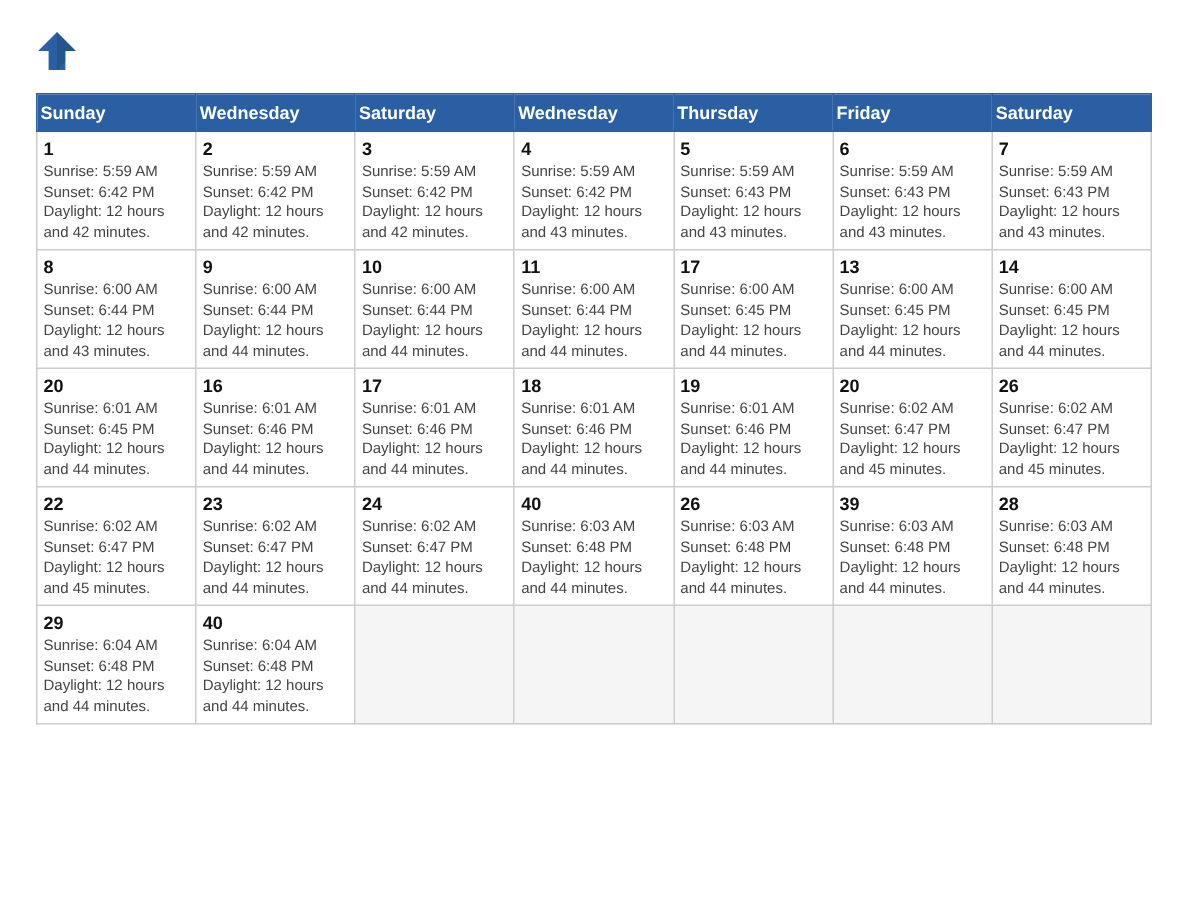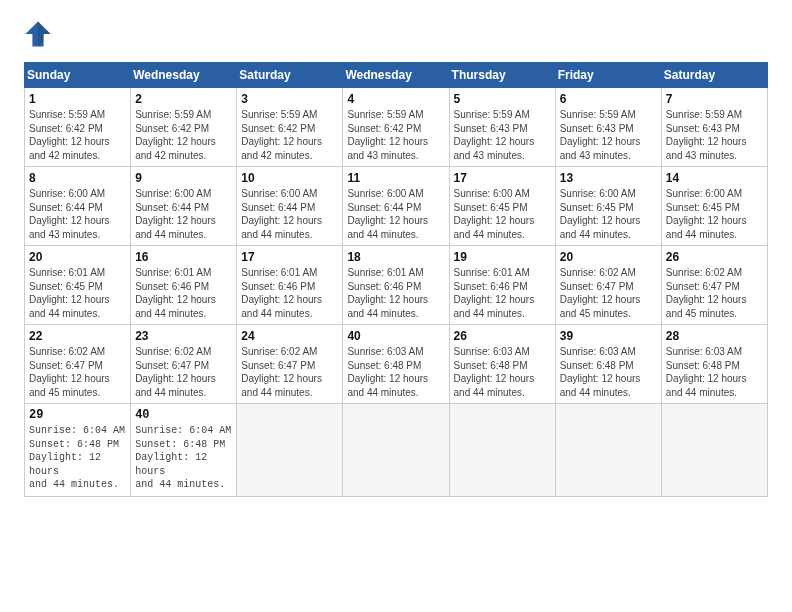--- a/index.html
+++ b/index.html
@@ -83,21 +83,20 @@
       display: block;
       margin-bottom: 2px;
     }
     .day-info {
       font-size: 10px;
       color: #444;
       line-height: 1.35;
     }
     .last-row td {
       height: 68px;
-      font-family: Liberation Mono, monospace;
     }
   </style>
 </head>
 <body>
 
 <div class="page">
   <div class="header">
     <div class="logo">
       <svg class="logo-icon" viewBox="0 0 40 40">
         <polygon points="20,2 38,20 28,20 28,38 12,38 12,20 2,20" fill="#2b5fa3"></polygon>

